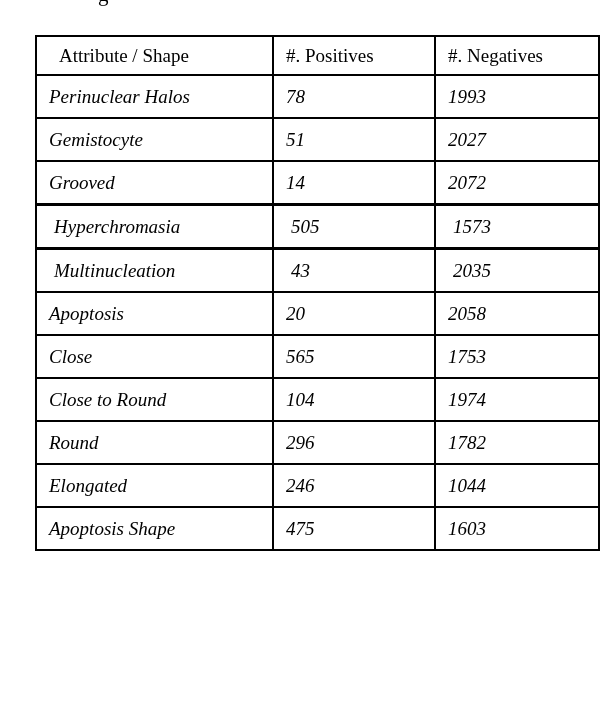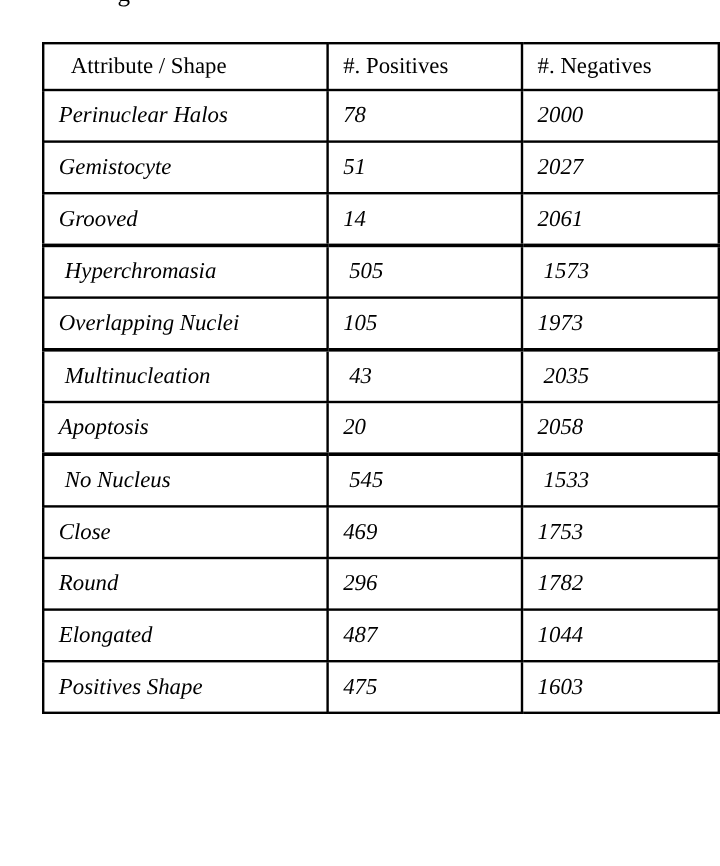--- a/index.html
+++ b/index.html
@@ -85,74 +85,69 @@
       <tr>
         <th class="first">Attribute / Shape</th>
         <th>#. Positives</th>
         <th>#. Negatives</th>
       </tr>
     </thead>
     <tbody>
       <tr>
         <td>Perinuclear Halos</td>
         <td>78</td>
-        <td>2000</td>
+        <td>1993</td>
       </tr>
       <tr>
         <td>Gemistocyte</td>
         <td>51</td>
         <td>2027</td>
       </tr>
       <tr>
         <td>Grooved</td>
         <td>14</td>
-        <td>2061</td>
+        <td>2072</td>
       </tr>
       <tr class="group-start">
         <td>Hyperchromasia</td>
         <td>505</td>
         <td>1573</td>
-      </tr>
-      <tr>
-        <td>Overlapping Nuclei</td>
-        <td>105</td>
-        <td>1973</td>
       </tr>
       <tr class="group-start">
         <td>Multinucleation</td>
         <td>43</td>
         <td>2035</td>
       </tr>
       <tr>
         <td>Apoptosis</td>
         <td>20</td>
         <td>2058</td>
       </tr>
-      <tr class="group-start">
-        <td>No Nucleus</td>
-        <td>545</td>
-        <td>1533</td>
+      <tr>
+        <td>Close</td>
+        <td>565</td>
+        <td>1753</td>
       </tr>
       <tr>
-        <td>Close</td>
-        <td>469</td>
-        <td>1753</td>
+        <td>Close to Round</td>
+        <td>104</td>
+        <td>1974</td>
       </tr>
       <tr>
         <td>Round</td>
         <td>296</td>
         <td>1782</td>
       </tr>
       <tr>
         <td>Elongated</td>
-        <td>487</td>
+        <td>246</td>
         <td>1044</td>
       </tr>
       <tr>
-        <td>Positives Shape</td>
+        <td>Apoptosis Shape</td>
         <td>475</td>
         <td>1603</td>
       </tr>
     </tbody>
   </table>
 
   <div class="caption">ble 1: This table shows the number of positive and negative</div>
 
 </div>
 

